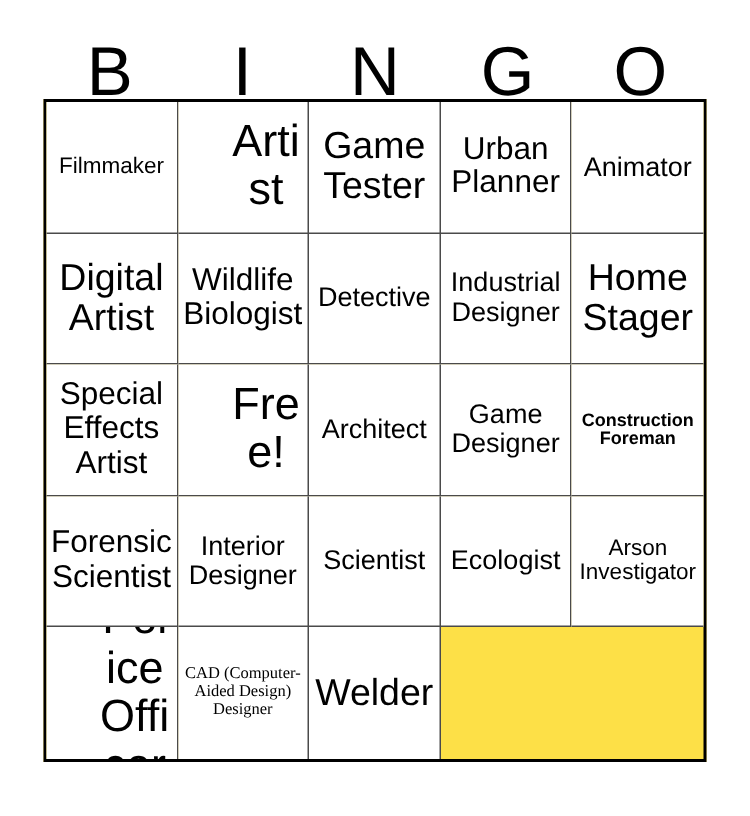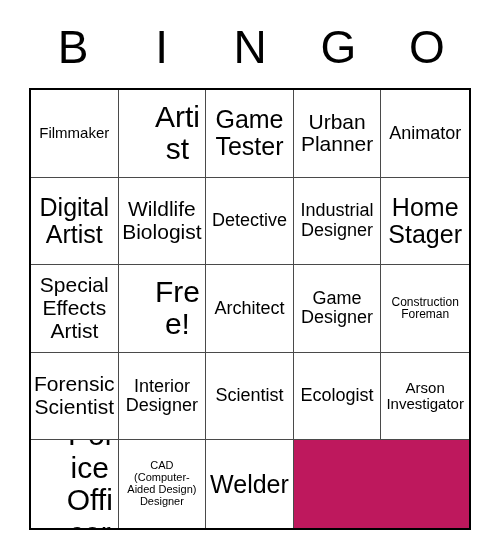--- a/index.html
+++ b/index.html
@@ -42,29 +42,29 @@
     font-weight: 400;
     letter-spacing: 0;
     color: #000000;
     padding-bottom: 2px;
   }
 
   
   .grid {
     position: absolute;
     left: 29px;
-    top: 88px;
+    top: 66px;
     width: 442px;
     height: 442px;
     border: 2px solid #000000;
     box-sizing: border-box;
     display: grid;
     grid-template-columns: repeat(5, 1fr);
     grid-template-rows: repeat(5, 1fr);
-    background: #be185d;
+    background: #fde047;
   }
   .cell {
     border-right: 1px solid #4a4a4a;
     border-bottom: 1px solid #4a4a4a;
     box-sizing: border-box;
     display: flex;
     align-items: center;
     justify-content: center;
     text-align: center;
     padding: 2px 3px;
@@ -81,22 +81,22 @@
     color: #000000;
     word-break: break-word;
   }
 
   
   .fs-xxl .cell-text { font-size: 30px; margin-left: 31px; }
   .fs-xl  .cell-text { font-size: 25px; }
   .fs-lg  .cell-text { font-size: 21px; }
   .fs-md  .cell-text { font-size: 18px; }
   .fs-sm  .cell-text { font-size: 15px; }
-  .fs-xs  .cell-text { font-size: 12px; }
-  .fs-xxs .cell-text { font-size: 11px; }
+  .fs-xs  .cell-text { font-size: 12px; font-weight: bold; }
+  .fs-xxs .cell-text { font-size: 11px; font-family: Liberation Serif, serif; }
 </style>
 </head>
 <body>
 
 <div class="bingo-card">
 
   <div class="header-row">
       <div class="header-letter">B</div>
       <div class="header-letter">I</div>
       <div class="header-letter">N</div>

